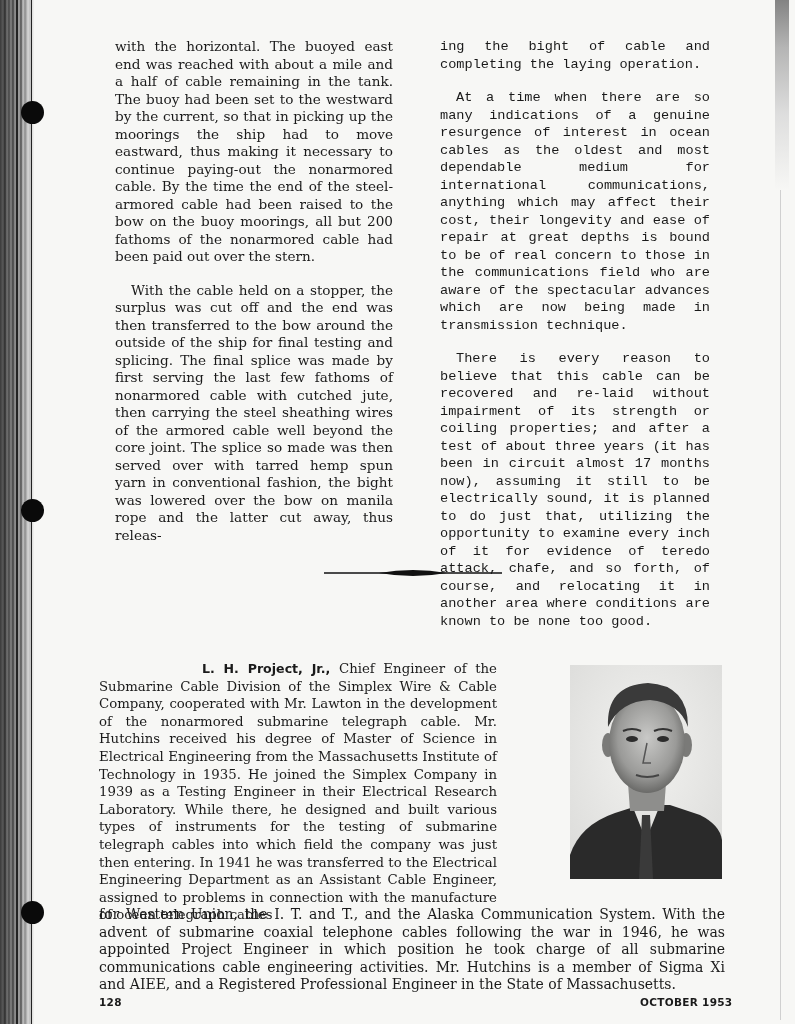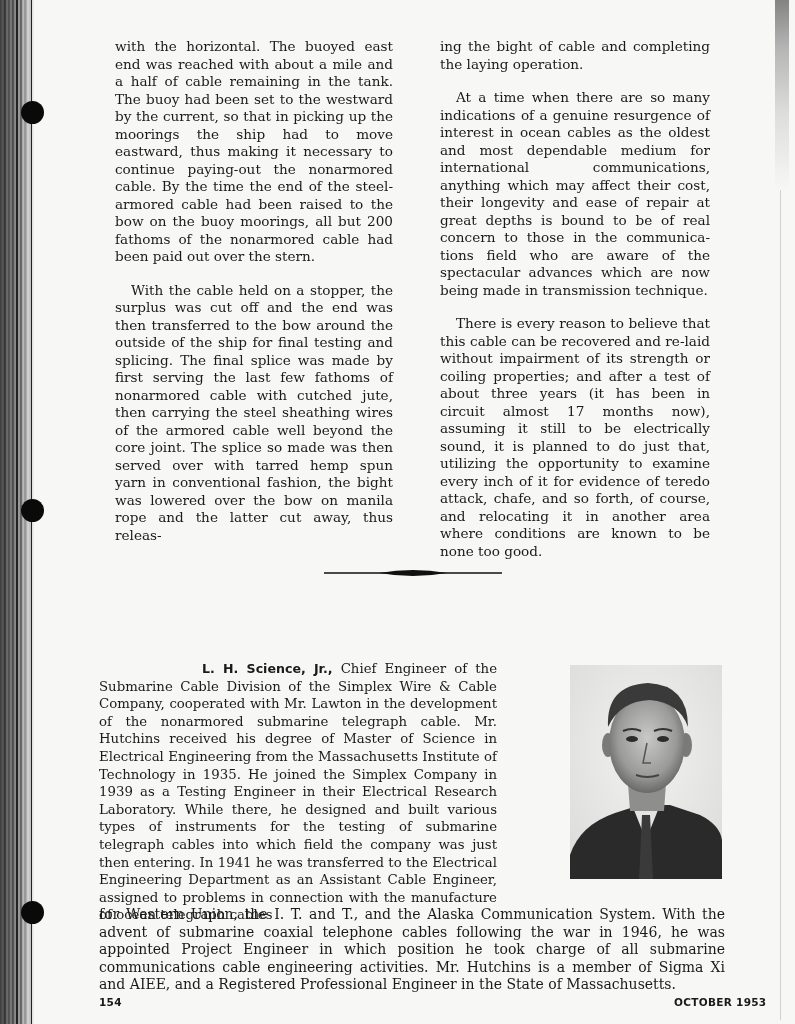--- a/index.html
+++ b/index.html
@@ -31,21 +31,21 @@
   }
   .edge-line {
     position: absolute; right: 14px; top: 190px; width: 1px; height: 830px; background: #d0d0d0;
   }
   .col {
     position: absolute; top: 22px; width: 310px;
     font-size: 13.6px; line-height: 17.5px;
     text-align: justify; hyphens: manual;
   }
   .col.left { left: 99px; }
-  .col.right { left: 424px; width: 302px; }
+  .col.right { left: 424px; width: 302px; font-family: Liberation Mono, monospace; }
   .col p { margin: 16px; text-indent: 0; }
   .col p.indent { text-indent: 16px; }
   .ornament {
     position: absolute; left: 324px; top: 566px; width: 178px; height: 14px;
   }
   .bio {
     position: absolute; left: 99px; top: 660px; width: 398px;
     font-size: 13.3px; line-height: 17.6px; text-align: justify;
   }
   .bio-full {
@@ -59,21 +59,21 @@
   .photo {
     position: absolute; left: 570px; top: 665px; width: 152px; height: 214px;
     background: #f0f0ee; overflow: hidden;
   }
   .footer {
     position: absolute; top: 996px;
     font-family: "DejaVu Sans", "Liberation Sans", sans-serif; font-weight: bold;
     font-size: 10.5px; color: #1a1a1a; letter-spacing: .3px;
   }
   .footer.page { left: 99px; }
-  .footer.date { left: 640px; margin-left: 34px; }
+  .footer.date { left: 640px; }
 </style>
 </head>
 <body>
 
 <div class="binding"></div>
 <div class="binding-line" style="left:16px"></div>
 <div class="binding-line" style="left:31px;width:1px"></div>
 <div class="hole" style="top:101px"></div>
 <div class="hole" style="top:499px"></div>
 <div class="hole" style="top:901px"></div>
@@ -90,21 +90,21 @@
   <p class="indent">At a time when there are so many indications of a genuine resurgence of interest in ocean cables as the oldest and most dependable medium for international communications, anything which may affect their cost, their longevity and ease of repair at great depths is bound to be of real concern to those in the communica­tions field who are aware of the spectacu­lar advances which are now being made in transmission technique.</p>
   <p class="indent">There is every reason to believe that this cable can be recovered and re-laid without impairment of its strength or coiling properties; and after a test of about three years (it has been in circuit almost 17 months now), assuming it still to be electrically sound, it is planned to do just that, utilizing the opportunity to examine every inch of it for evidence of teredo attack, chafe, and so forth, of course, and relocating it in another area where condi­tions are known to be none too good.</p>
 </div>
 
 <svg class="ornament" viewBox="0 0 178 14">
   <line x1="0" y1="7" x2="178" y2="7" stroke="#111" stroke-width="1.4"></line>
   <path d="M55 7 Q89 1 123 7 Q89 13 55 7 Z" fill="#111"></path>
 </svg>
 
 <div class="bio">
-  <span class="bio-name">L. H. Science, Jr.,</span>
+  <span class="bio-name">L. H. Project, Jr.,</span>
   <span>Chief Engineer of the Submarine Cable Division of the Simplex Wire &amp; Cable Company, cooperated with Mr. Lawton in the development of the nonarmored submarine telegraph cable. Mr. Hutchins received his degree of Master of Science in Electrical Engineering from the Massachusetts Institute of Technology in 1935. He joined the Simplex Company in 1939 as a Testing Engineer in their Electrical Research Laboratory. While there, he designed and built various types of instru­ments for the testing of submarine telegraph cables into which field the company was just then entering. In 1941 he was transferred to the Electrical Engineering Department as an Assistant Cable Engineer, assigned to problems in connection with the manufacture of ocean telegraph cables</span>
 </div>
 <div class="bio-full">for Western Union, the I. T. and T., and the Alaska Communication System. With the advent of submarine coaxial telephone cables following the war in 1946, he was appointed Project Engineer in which position he took charge of all submarine communications cable engineering activities. Mr. Hutchins is a member of Sigma Xi and AIEE, and a Registered Professional Engineer in the State of Massachusetts.</div>
 
 <div class="photo">
   <svg width="152" height="214" viewBox="0 0 152 214">
     <defs>
       <radialGradient id="bg" cx="50%" cy="40%" r="70%">
         <stop offset="0%" stop-color="#f2f2f0"></stop>
         <stop offset="100%" stop-color="#dcdcda"></stop>
@@ -135,14 +135,14 @@
     <ellipse cx="62" cy="74" rx="6" ry="3" fill="#2c2c2c"></ellipse>
     <ellipse cx="93" cy="74" rx="6" ry="3" fill="#2c2c2c"></ellipse>
     <path d="M53 66 Q62 62 71 66" stroke="#333" stroke-width="2" fill="none"></path>
     <path d="M84 66 Q93 62 102 66" stroke="#333" stroke-width="2" fill="none"></path>
 
     <path d="M77 78 L73 98 L81 98" stroke="#555" stroke-width="1.5" fill="none"></path>
     <path d="M66 110 Q77 114 89 110" stroke="#444" stroke-width="2" fill="none"></path>
   </svg>
 </div>
 
-<div class="footer page">154</div>
+<div class="footer page">128</div>
 <div class="footer date">OCTOBER 1953</div>
 
 </body></html>

